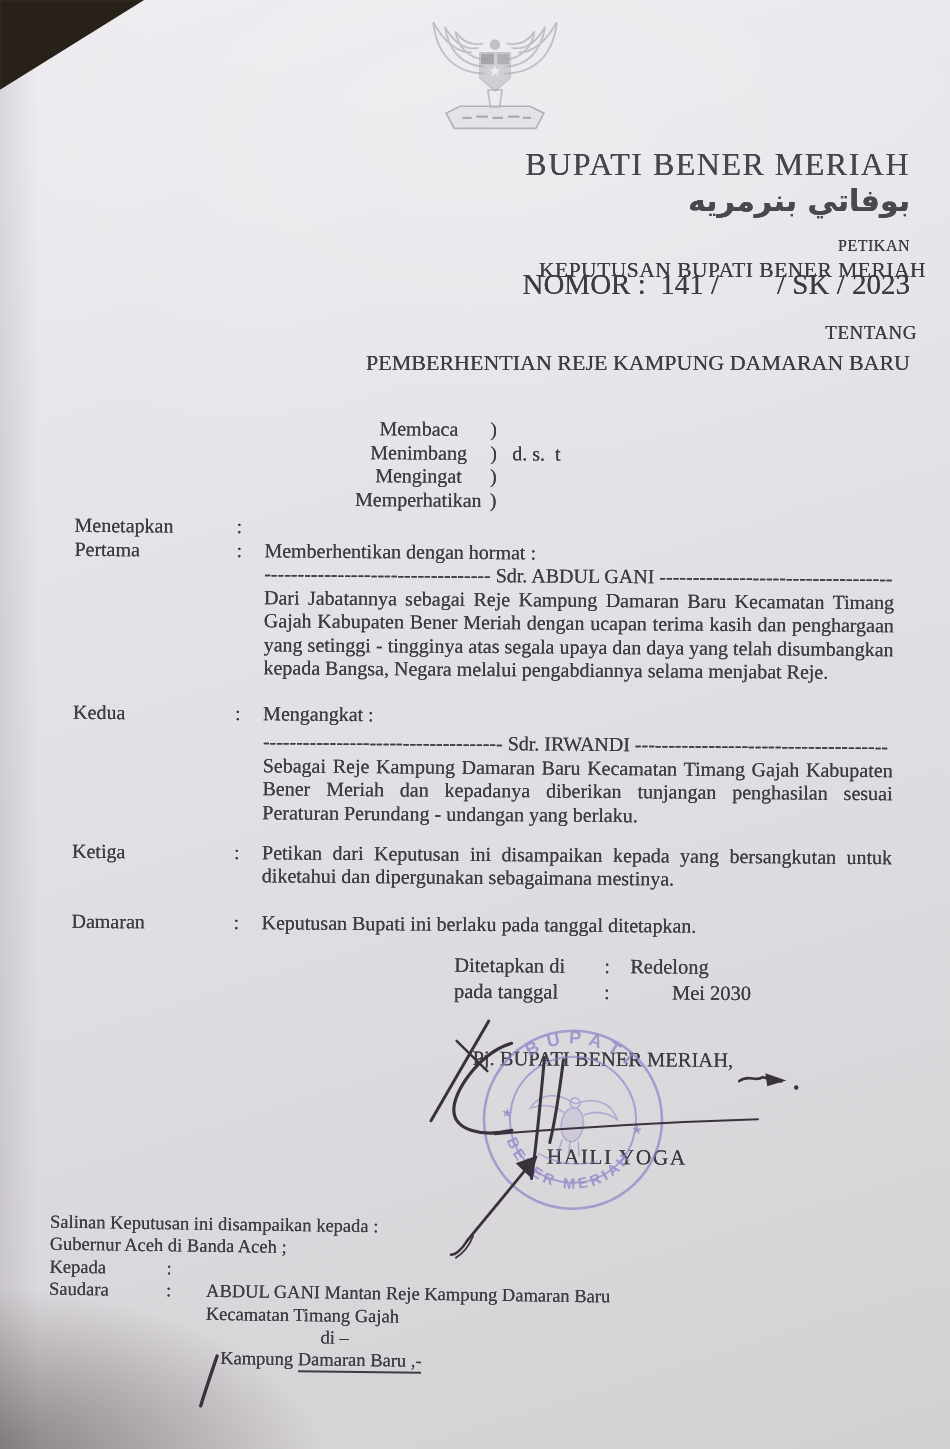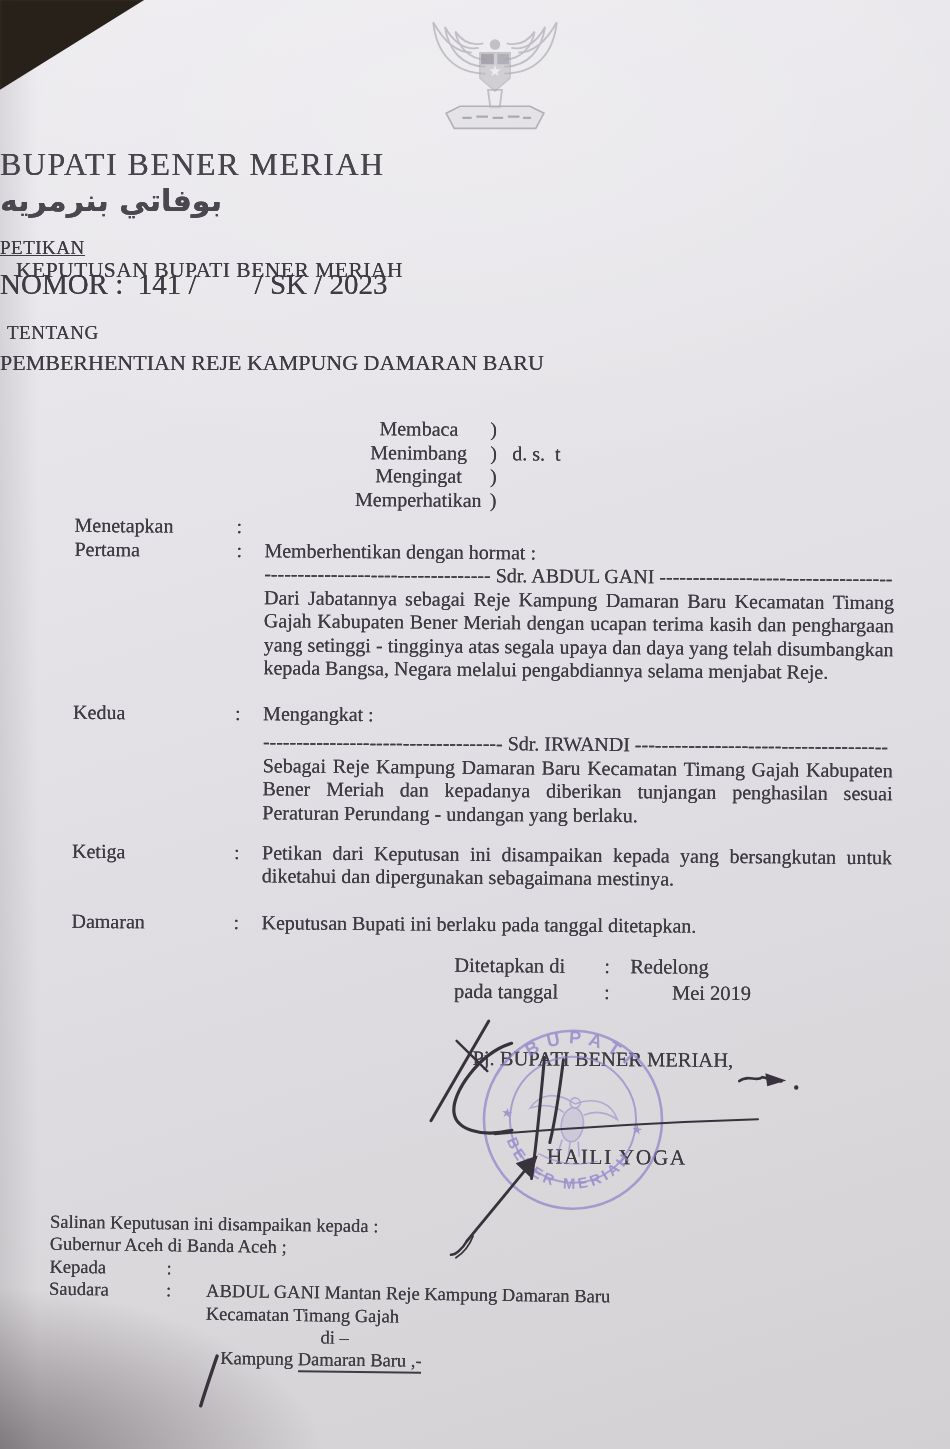--- a/index.html
+++ b/index.html
@@ -8,26 +8,26 @@
     background:
       radial-gradient(ellipse 520px 260px at -3% 101%, rgba(58,52,54,.58), rgba(58,52,54,0) 68%),
       radial-gradient(ellipse 900px 500px at 50% 8%, rgba(255,255,255,.20), rgba(255,255,255,0) 75%),
       linear-gradient(90deg, rgba(92,87,92,.14), rgba(92,87,92,0) 4%),
       linear-gradient(163deg,#edebef 0%,#e6e4e8 30%,#dfdde1 58%,#d9d6da 82%,#d3d0d4 100%);
   }
   .corner-tl{position:absolute;top:-4px;left:-4px;width:168px;height:112px;
     background:#27211a;clip-path:polygon(0 0,92% 0,0 86%);filter:blur(2.5px);}
   .txt{position:absolute;}
   .pre{white-space:pre;}
-  .center{left:0;width:902px;text-align:left;}
+  .center{left:0;width:902px;text-align:right;padding-left:8px;}
   .soft{text-shadow:0 0 .6px currentColor;}
   
   .h-title{top:146px;font-size:32px;letter-spacing:1.5px;color:#48454d;}
   .h-jawi{top:183px;font-size:30px;font-weight:bold;font-family:"DejaVu Sans",sans-serif;color:#4a474f;}
-  .h-petikan{top:237px;font-size:19px;letter-spacing:.5px;text-decoration:underline;}
+  .h-petikan{top:237px;font-size:16px;letter-spacing:.5px;}
   .h-decree{top:258px;font-size:21.5px;letter-spacing:.5px;margin-left:16px;}
   .h-nomor{top:268px;font-size:29px;}
   .h-tentang{top:322px;font-size:19px;letter-spacing:.5px;margin-left:7px;}
   .h-sub1{top:350px;font-size:22px;font-family:Liberation Serif, serif;}
   .h-sub2{top:376px;font-size:22px;}
   .tilt{position:absolute;inset:0;transform:rotate(.45deg);transform-origin:350px 480px;}
   
   .preamble{position:absolute;left:347px;top:417px;font-size:20px;line-height:23.6px;}
   .prow{display:flex;}
   .plabel{width:143px;text-align:center;}
@@ -173,21 +173,21 @@
 
     <div class="enact soft">
       <div class="erow">
         <span class="elabel">Ditetapkan di</span>
         <span class="ecolon">:</span>
         <span>Redelong</span>
       </div>
       <div class="erow">
         <span class="elabel">pada tanggal</span>
         <span class="ecolon">:</span>
-        <span class="indent">Mei 2019</span>
+        <span class="indent">Mei 2030</span>
       </div>
     </div>
 
     <div class="txt pj-line soft">Pj. BUPATI BENER MERIAH,</div>
     <div class="txt sig-name soft">HAILI YOGA</div>
 
     <svg class="stamp" viewBox="0 0 192 192">
       <circle cx="96" cy="96" r="89" stroke="#8d80c8" stroke-width="2.6" fill="none" opacity=".85"></circle>
       <circle cx="96" cy="96" r="63" stroke="#8d80c8" stroke-width="2" fill="none" opacity=".8"></circle>
       <defs>

